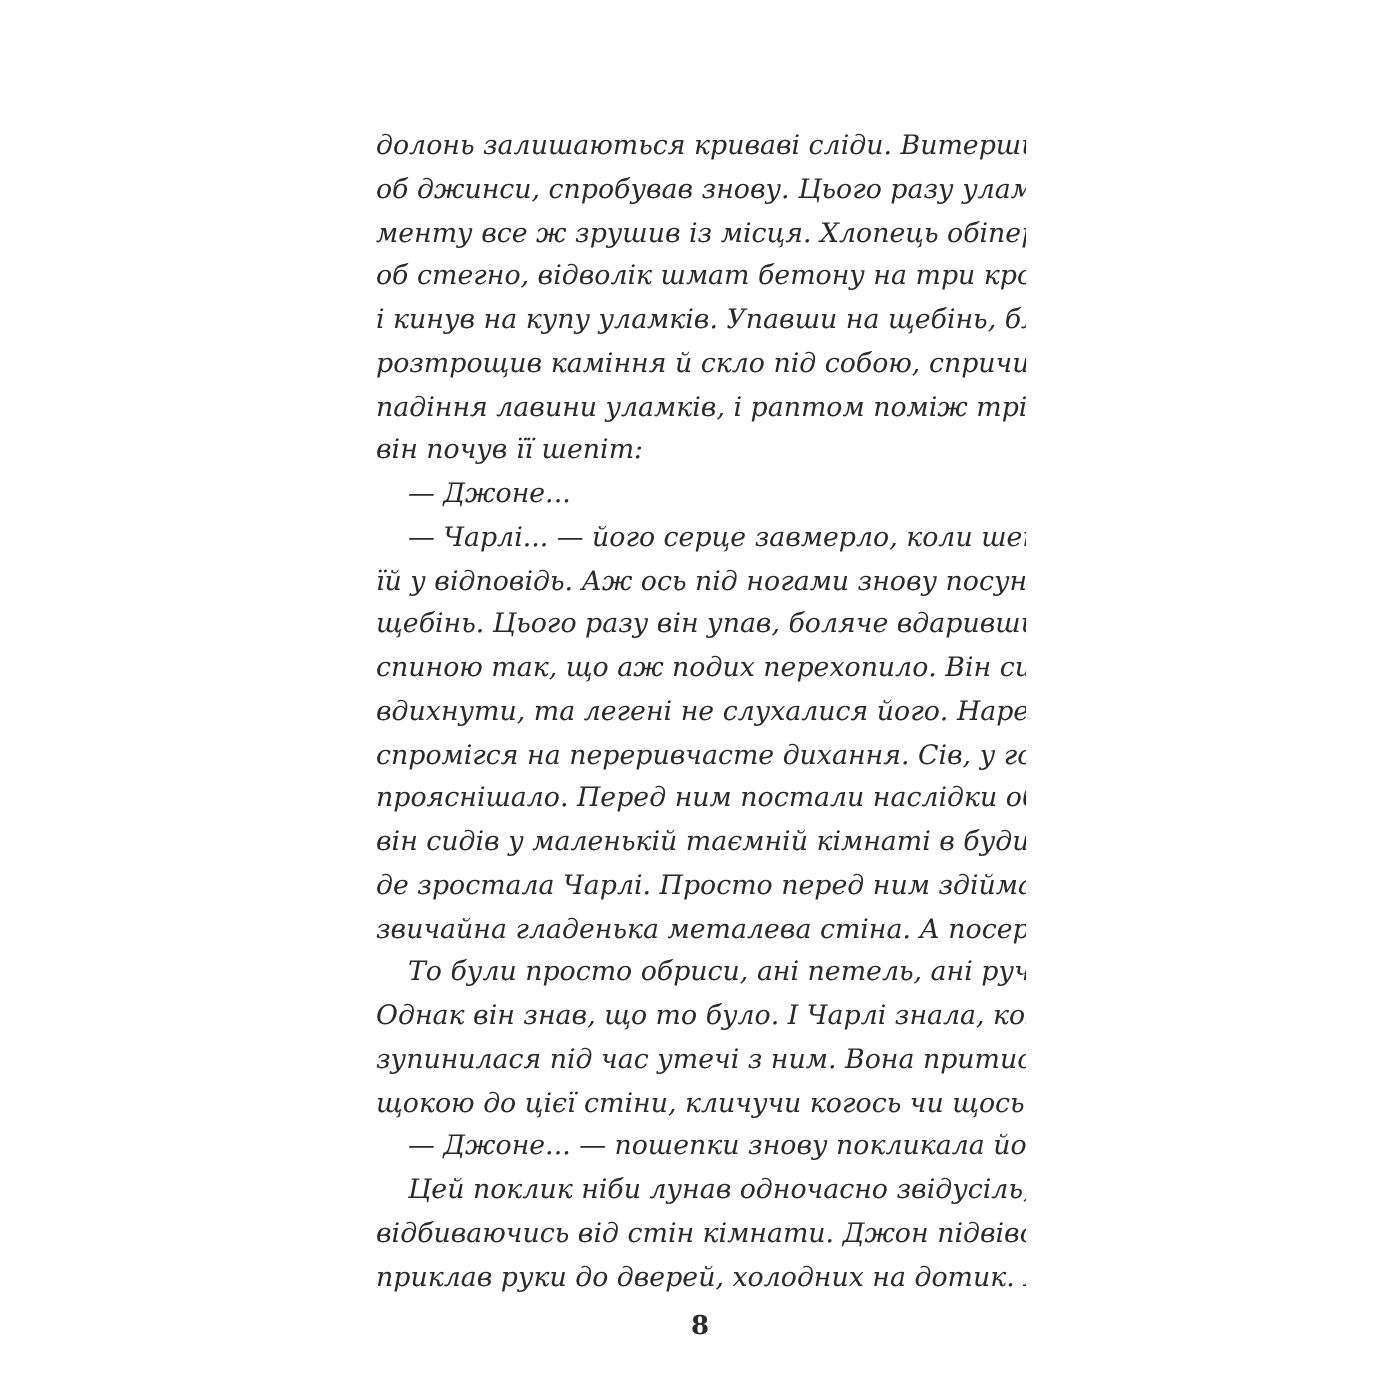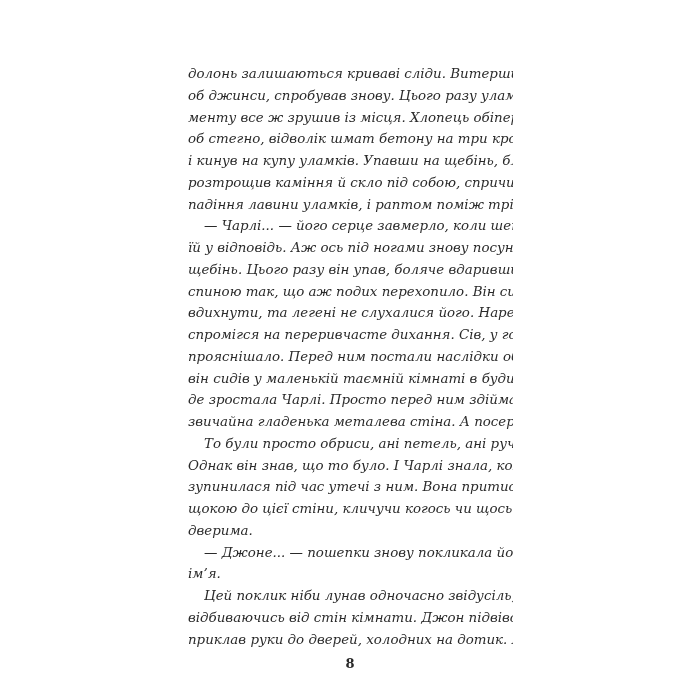--- a/index.html
+++ b/index.html
@@ -61,35 +61,35 @@
 
 <div class="page">
   <div class="text-block" id="text-block">
       <span class="line">долонь залишаються криваві сліди. Витерши руки</span>
       <span class="line">об джинси, спробував знову. Цього разу уламок це-</span>
       <span class="line">менту все ж зрушив із місця. Хлопець обіпер блок</span>
       <span class="line">об стегно, відволік шмат бетону на три кроки вбік</span>
       <span class="line">і кинув на купу уламків. Упавши на щебінь, блок</span>
       <span class="line">розтрощив каміння й скло під собою, спричинивши</span>
       <span class="line">падіння лавини уламків, і раптом поміж тріскоту</span>
+      <span class="line last">він почув її шепіт:</span>
+      <span class="line indent last">— Джоне...</span>
       <span class="line indent">— Чарлі... — його серце завмерло, коли шепотів</span>
       <span class="line">їй у відповідь. Аж ось під ногами знову посунувся</span>
       <span class="line">щебінь. Цього разу він упав, боляче вдарившись</span>
       <span class="line">спиною так, що аж подих перехопило. Він силувався</span>
       <span class="line">вдихнути, та легені не слухалися його. Нарешті</span>
       <span class="line">спромігся на переривчасте дихання. Сів, у голові</span>
       <span class="line">прояснішало. Перед ним постали наслідки обвалу:</span>
       <span class="line">він сидів у маленькій таємній кімнаті в будинку,</span>
       <span class="line">де зростала Чарлі. Просто перед ним здіймалася</span>
       <span class="line">звичайна гладенька металева стіна. А посеред</span>
       <span class="line indent">То були просто обриси, ані петель, ані ручки.</span>
       <span class="line">Однак він знав, що то було. І Чарлі знала, коли</span>
       <span class="line">зупинилася під час утечі з ним. Вона притислася</span>
       <span class="line">щокою до цієї стіни, кличучи когось чи щось за цими</span>
-      <span class="line last">дверима.</span>
       <span class="line indent">— Джоне... — пошепки знову покликала його на</span>
-      <span class="line last">ім’я.</span>
       <span class="line indent">Цей поклик ніби лунав одночасно звідусіль,</span>
       <span class="line">відбиваючись від стін кімнати. Джон підвівся,</span>
       <span class="line">приклав руки до дверей, холодних на дотик. Він</span>
     </div>
   <div class="page-number">8</div>
 </div>
 
 </body></html>

